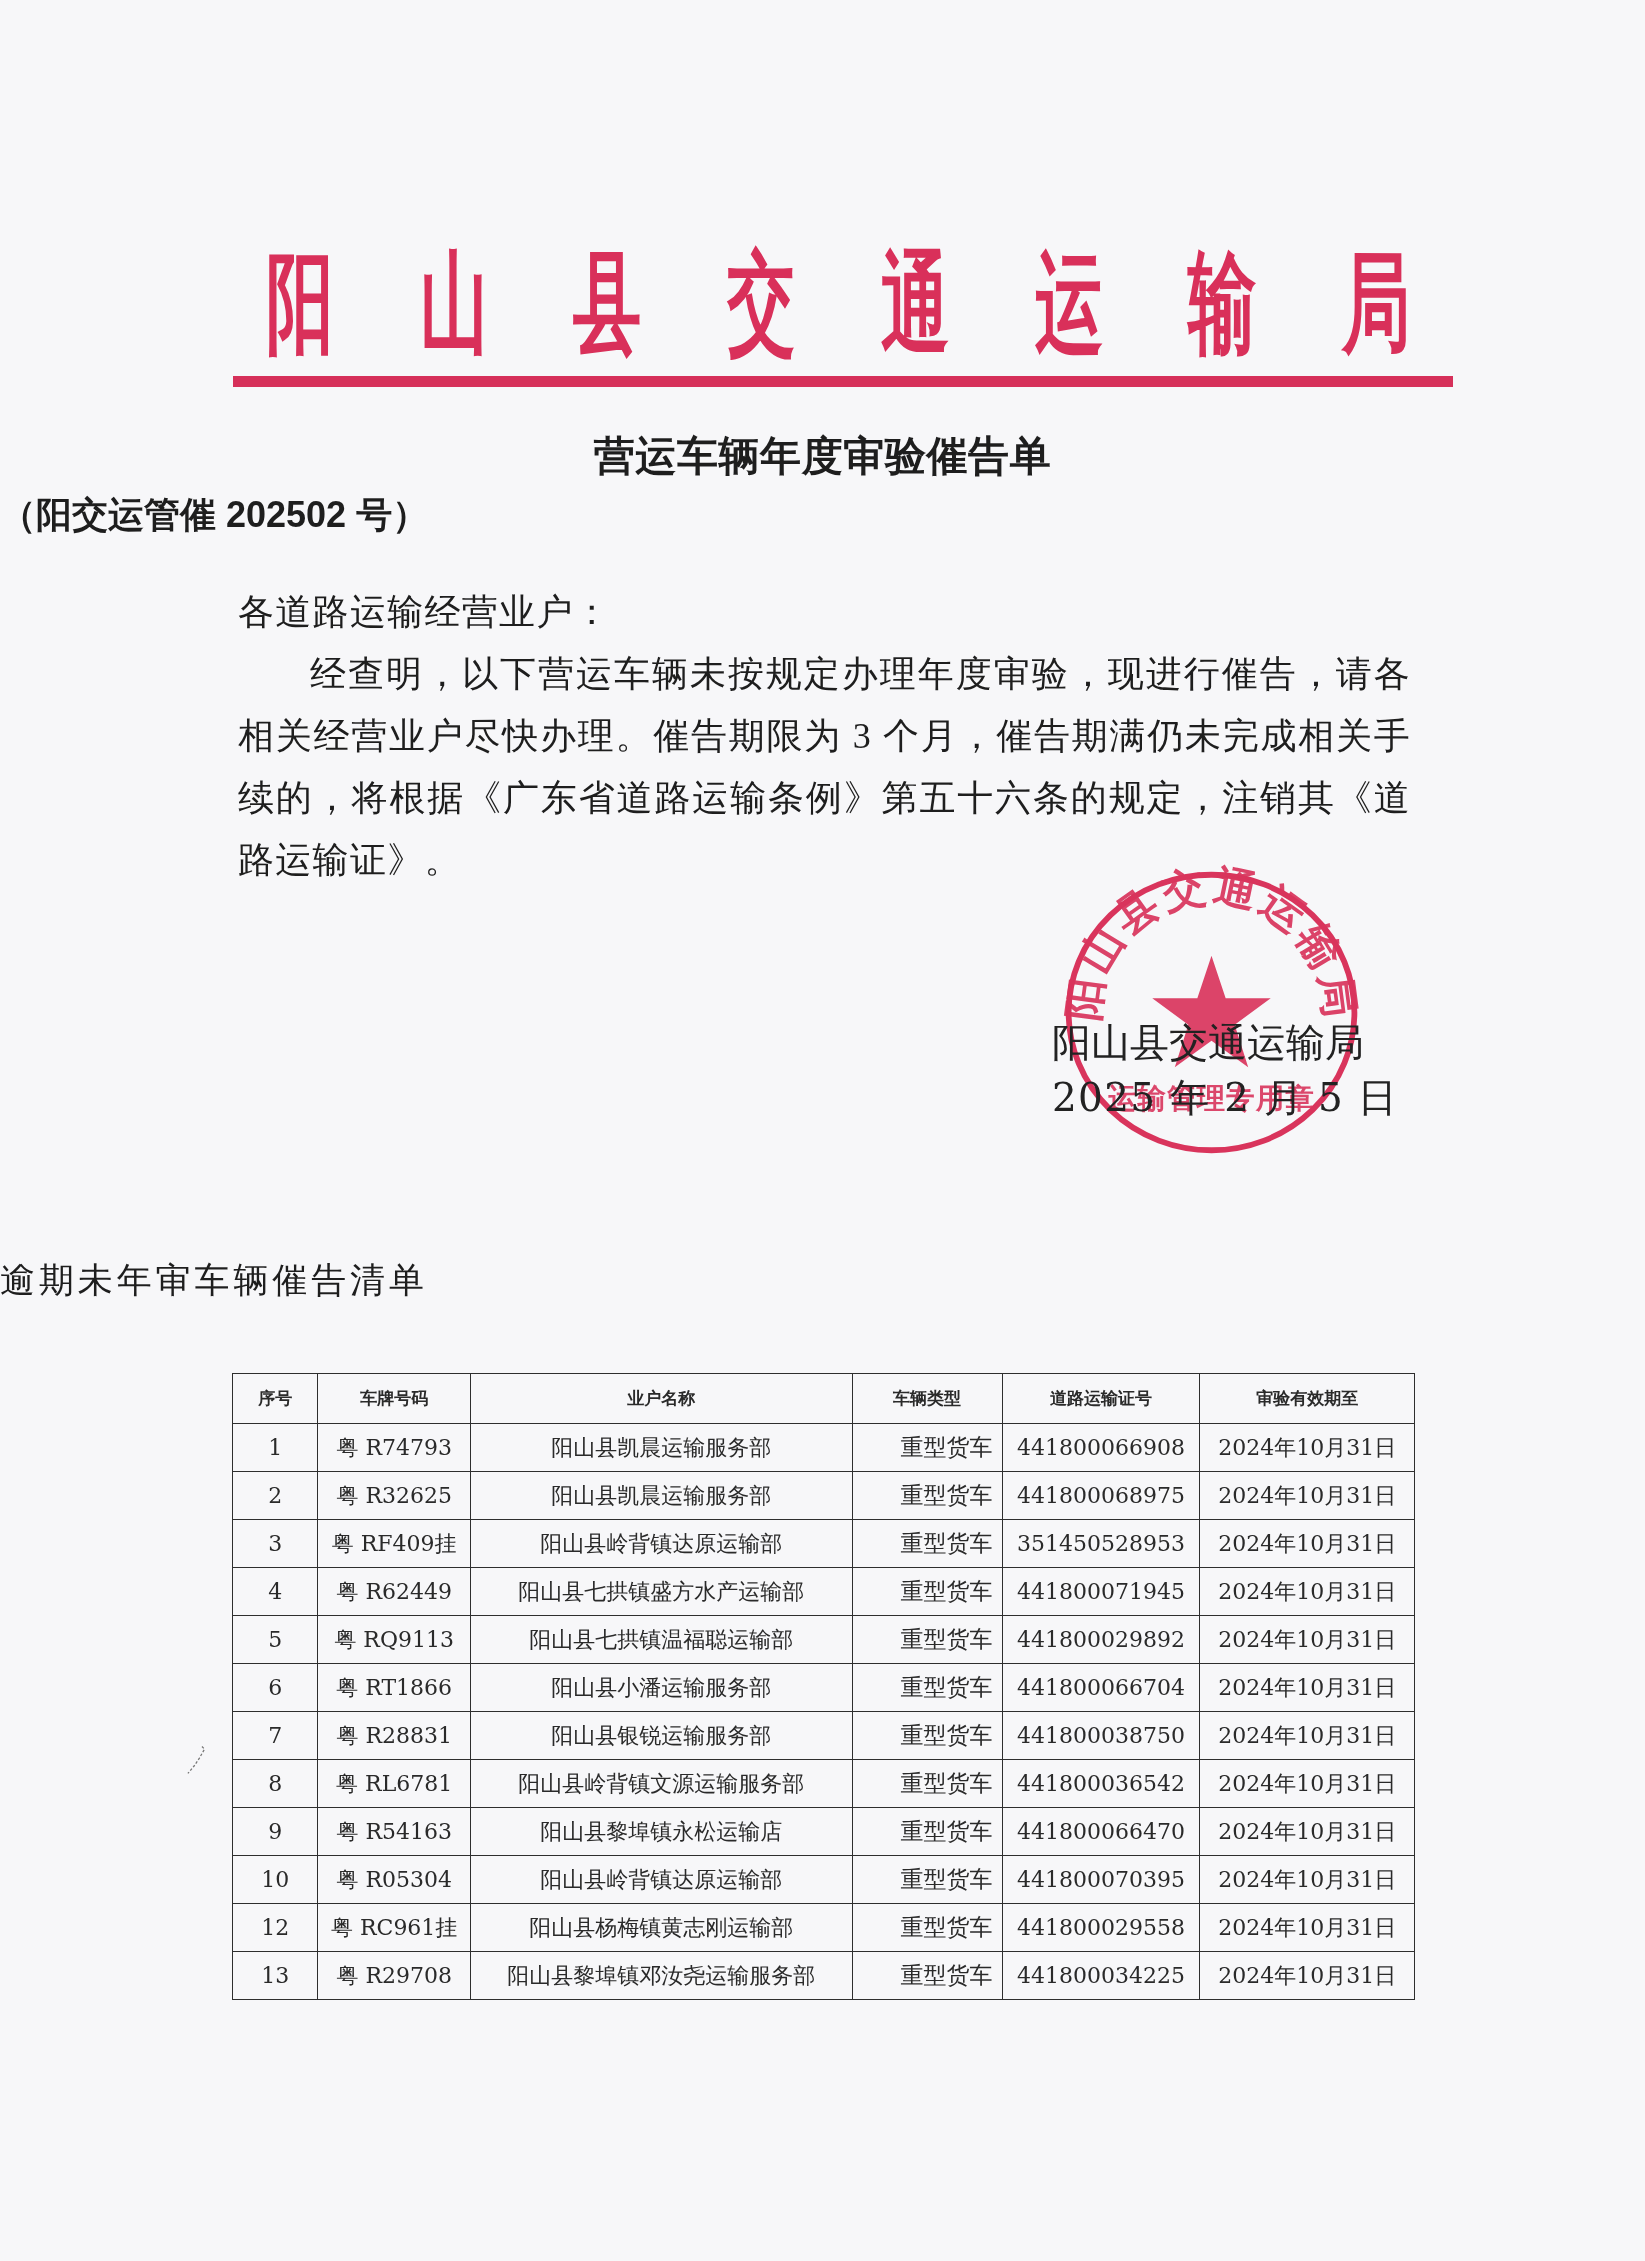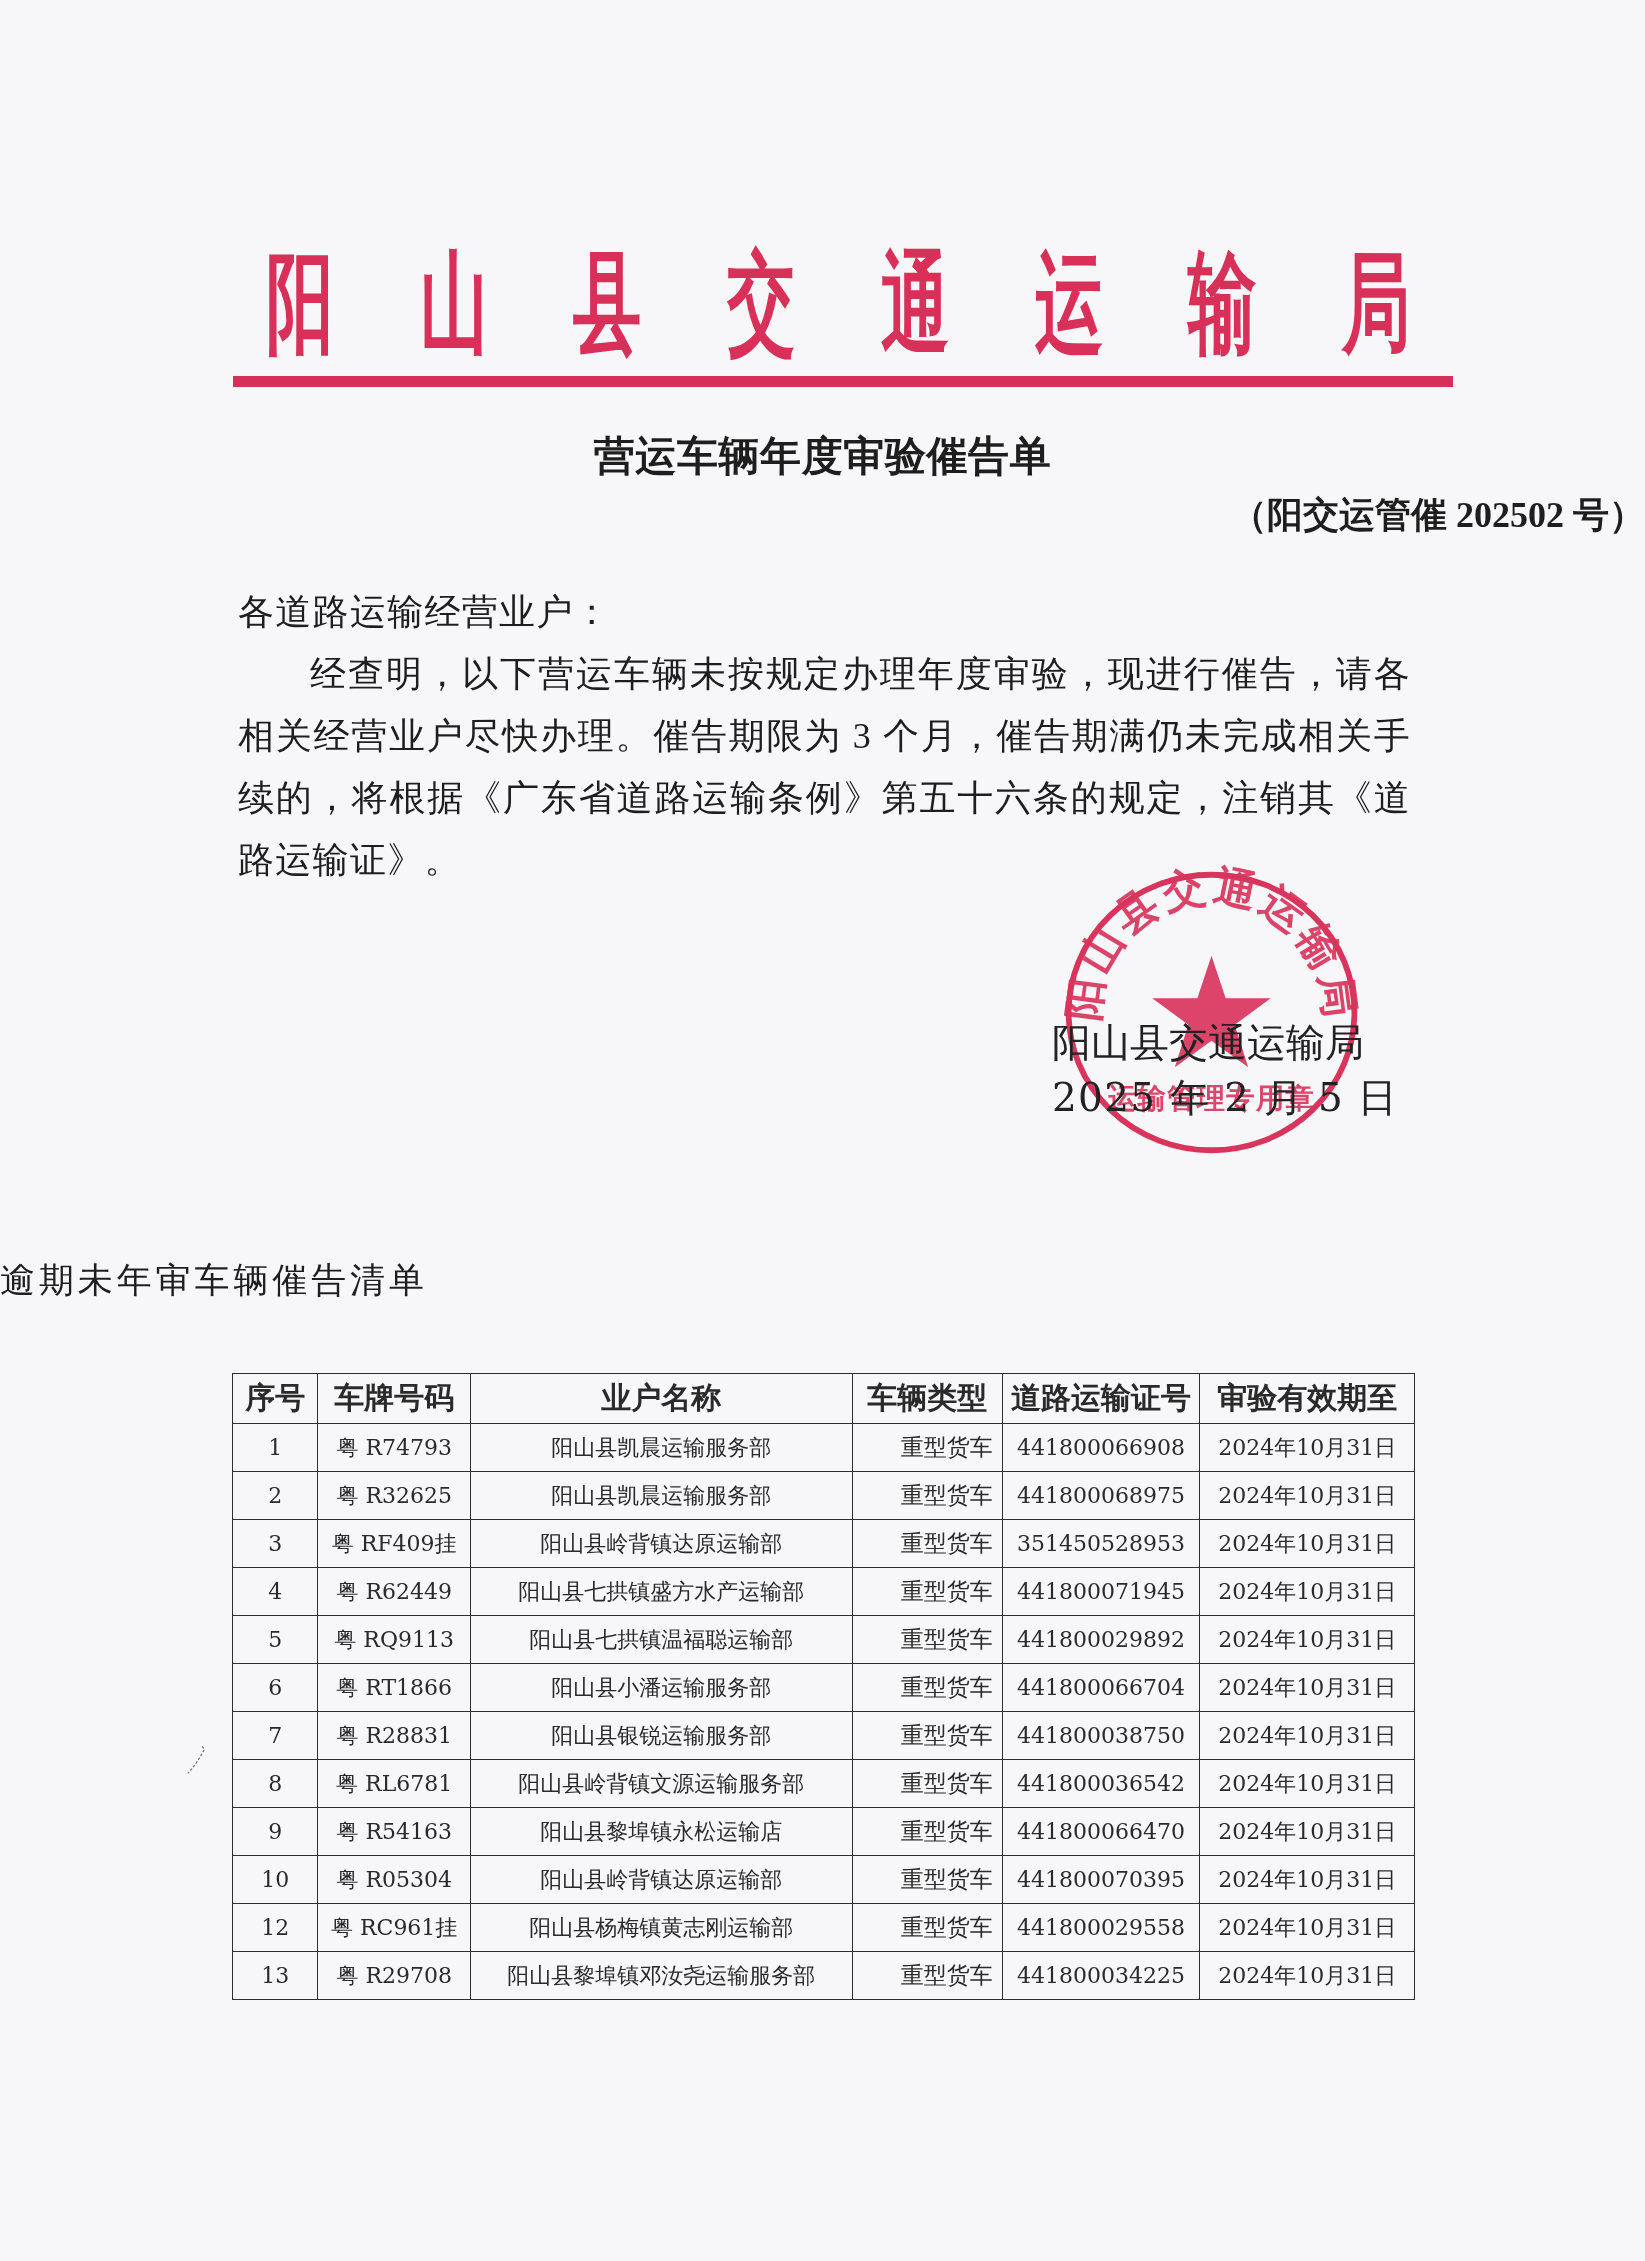--- a/index.html
+++ b/index.html
@@ -32,22 +32,22 @@
 
   
   .doc-title {
     position: absolute; left: 0; width: 1645px; top: 429px;
     text-align: center;
     font-family: Liberation Serif, serif;
     font-size: 41px; font-weight: bold; letter-spacing: 0.6px;
   }
   .doc-number {
     position: absolute; left: 0; width: 1645px; top: 491px;
-    text-align: right;
-    font-family: Liberation Serif, serif;
+    text-align: left;
+    font-family: Liberation Sans, sans-serif;
     font-size: 36px; font-weight: bold;
   }
 
   
   .body-text {
     position: absolute; left: 238px; width: 1173px;
     font-family: Liberation Serif, serif;
     font-size: 36px;
     line-height: 62px;
     letter-spacing: 1.3px;
@@ -83,21 +83,21 @@
     color: #2a2a2a;
   }
   table.vehicles th, table.vehicles td {
     border: 1.9px solid #2e2e2e;
     text-align: center;
     padding: 0;
   }
   table.vehicles th {
     height: 49px;
     font-family: Liberation Serif, serif;
-    font-weight: bold; font-size: 30px;
+    font-weight: bold; font-size: 17px;
   }
   table.vehicles td { height: 47px; font-size: 22px; }
   table.vehicles td.type { font-family: "DejaVu Sans", "Liberation Sans", sans-serif; font-size: 23px; padding-left: 39px; }
   .col-no { width: 85px; }
   .col-plate { width: 152px; }
   .col-owner { width: 384px; }
   .col-type { width: 150px; }
   .col-permit { width: 197px; }
   .col-expiry { width: 215px; }
 

